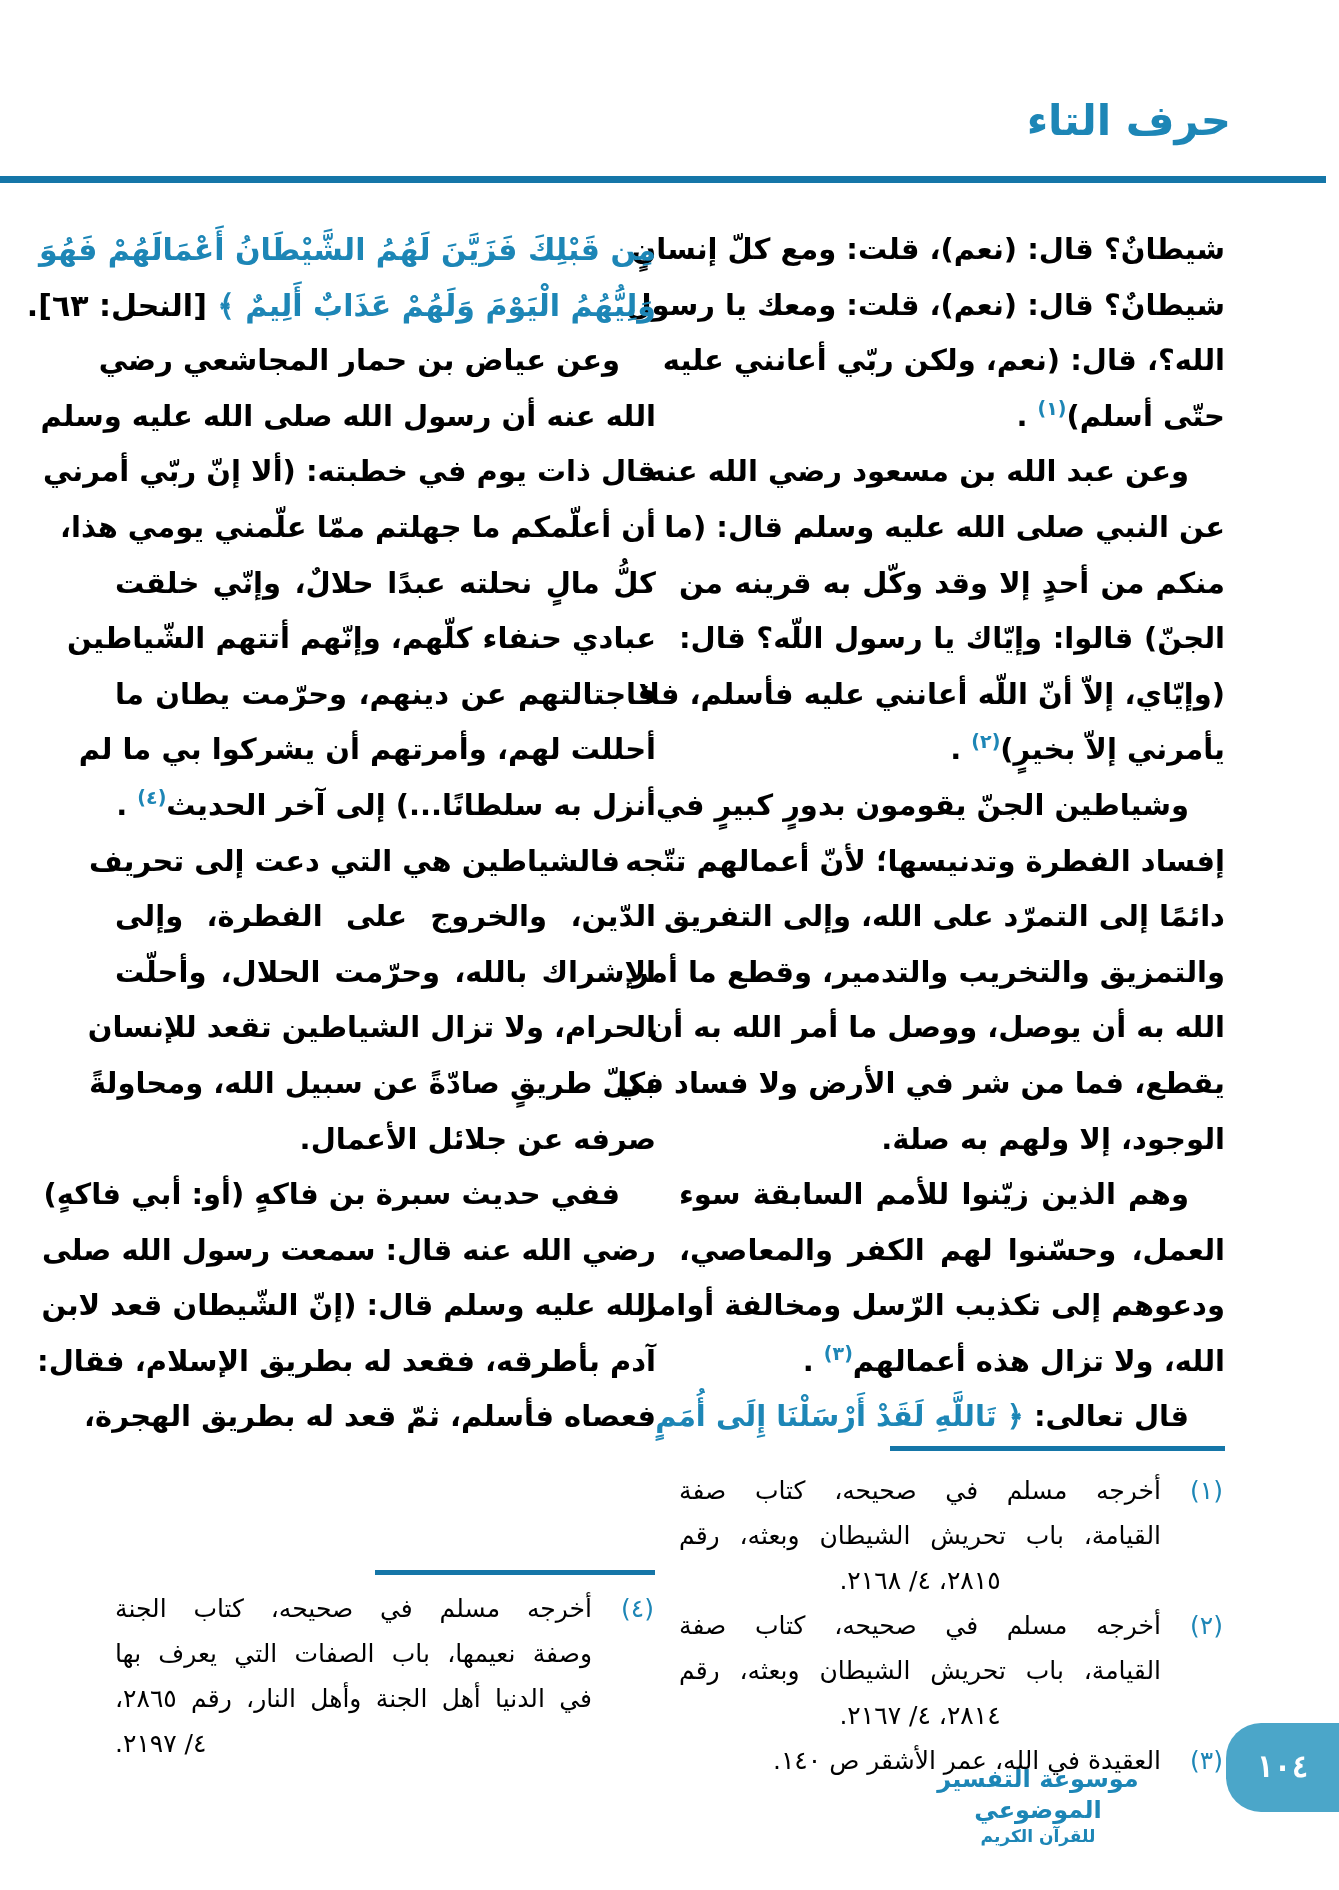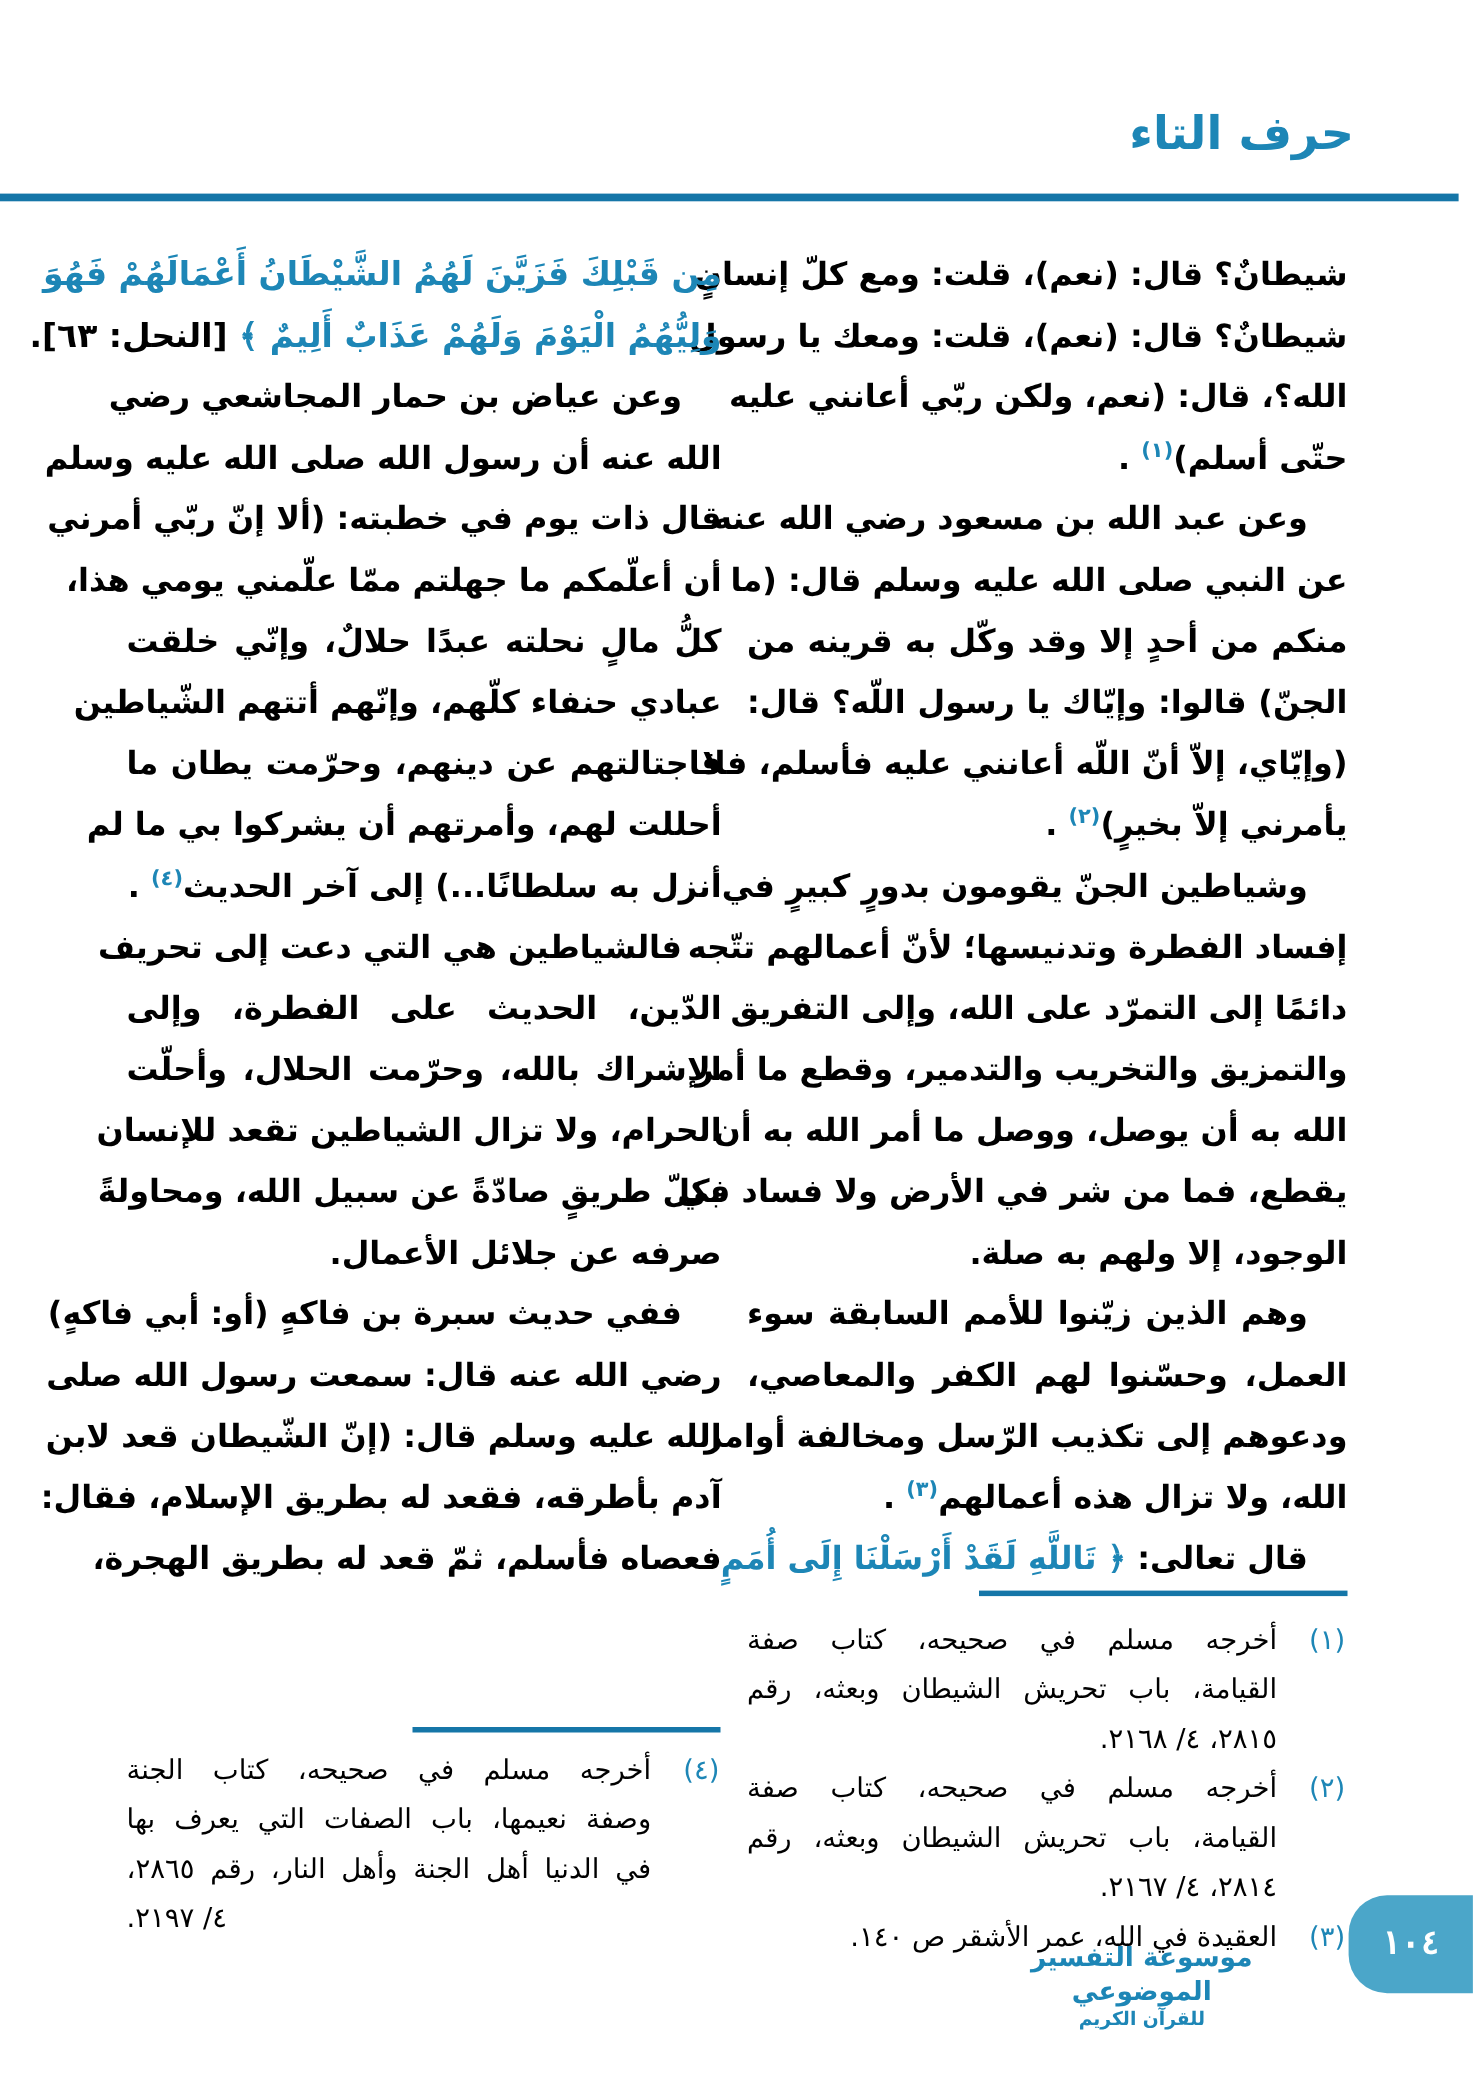--- a/index.html
+++ b/index.html
@@ -47,21 +47,21 @@
   .fns-left{top:1586px;left:115px;width:541px;}
   .fn{position:relative;padding-right:64px;}
   .fn-marker{
     position:absolute;right:2px;top:0;line-height:45px;color:var(--accent);
   }
   .fn-line{
     line-height:45px;text-align:justify;text-align-last:justify;white-space:nowrap;
   }
   .fn-line.end{text-align-last:right;}
   .fn-line.fn-num{text-align-last:auto;}
-  .fns-right .fn-num{}
+  .fns-right .fn-num{text-align:center;}
   .fns-left .fn-num{text-align:left;}
   .publisher-logo{
     position:absolute;top:1764px;left:878px;width:320px;text-align:center;
     color:var(--accent);
   }
   .logo-main{font-size:24px;font-weight:bold;line-height:1.3;letter-spacing:-1px;}
   .logo-sub{font-size:17px;font-weight:bold;line-height:1.2;}
   .page-num-box{
     position:absolute;top:1723px;right:0;width:113px;height:89px;
     background:var(--box);border-radius:35px 0 0 35px;
@@ -105,21 +105,21 @@
     <div class="line indent"><span class="seg-b">وعن عياض بن حمار المجاشعي رضي</span></div>
     <div class="line"><span class="seg-b">الله عنه أن رسول الله صلى الله عليه وسلم</span></div>
     <div class="line"><span class="seg-b">قال ذات يوم في خطبته: (ألا إنّ ربّي أمرني</span></div>
     <div class="line"><span class="seg-b">أن أعلّمكم ما جهلتم ممّا علّمني يومي هذا،</span></div>
     <div class="line"><span class="seg-b">كلُّ مالٍ نحلته عبدًا حلالٌ، وإنّي خلقت</span></div>
     <div class="line"><span class="seg-b">عبادي حنفاء كلّهم، وإنّهم أتتهم الشّياطين</span></div>
     <div class="line"><span class="seg-b">فاجتالتهم عن دينهم، وحرّمت يطان ما</span></div>
     <div class="line"><span class="seg-b">أحللت لهم، وأمرتهم أن يشركوا بي ما لم</span></div>
     <div class="line end"><span class="seg-b">أنزل به سلطانًا...) إلى آخر الحديث</span><span class="seg-r">(٤)</span><span class="seg-b"> .</span></div>
     <div class="line indent"><span class="seg-b">فالشياطين هي التي دعت إلى تحريف</span></div>
-    <div class="line"><span class="seg-b">الدّين، الحديث على الفطرة، وإلى</span></div>
+    <div class="line"><span class="seg-b">الدّين، والخروج على الفطرة، وإلى</span></div>
     <div class="line"><span class="seg-b">الإشراك بالله، وحرّمت الحلال، وأحلّت</span></div>
     <div class="line"><span class="seg-b">الحرام، ولا تزال الشياطين تقعد للإنسان</span></div>
     <div class="line"><span class="seg-b">بكلّ طريقٍ صادّةً عن سبيل الله، ومحاولةً</span></div>
     <div class="line end"><span class="seg-b">صرفه عن جلائل الأعمال.</span></div>
     <div class="line indent"><span class="seg-b">ففي حديث سبرة بن فاكهٍ (أو: أبي فاكهٍ)</span></div>
     <div class="line"><span class="seg-b">رضي الله عنه قال: سمعت رسول الله صلى</span></div>
     <div class="line"><span class="seg-b">الله عليه وسلم قال: (إنّ الشّيطان قعد لابن</span></div>
     <div class="line"><span class="seg-b">آدم بأطرقه، فقعد له بطريق الإسلام، فقال:</span></div>
     <div class="line"><span class="seg-b">فعصاه فأسلم، ثمّ قعد له بطريق الهجرة،</span></div>
   </div>

